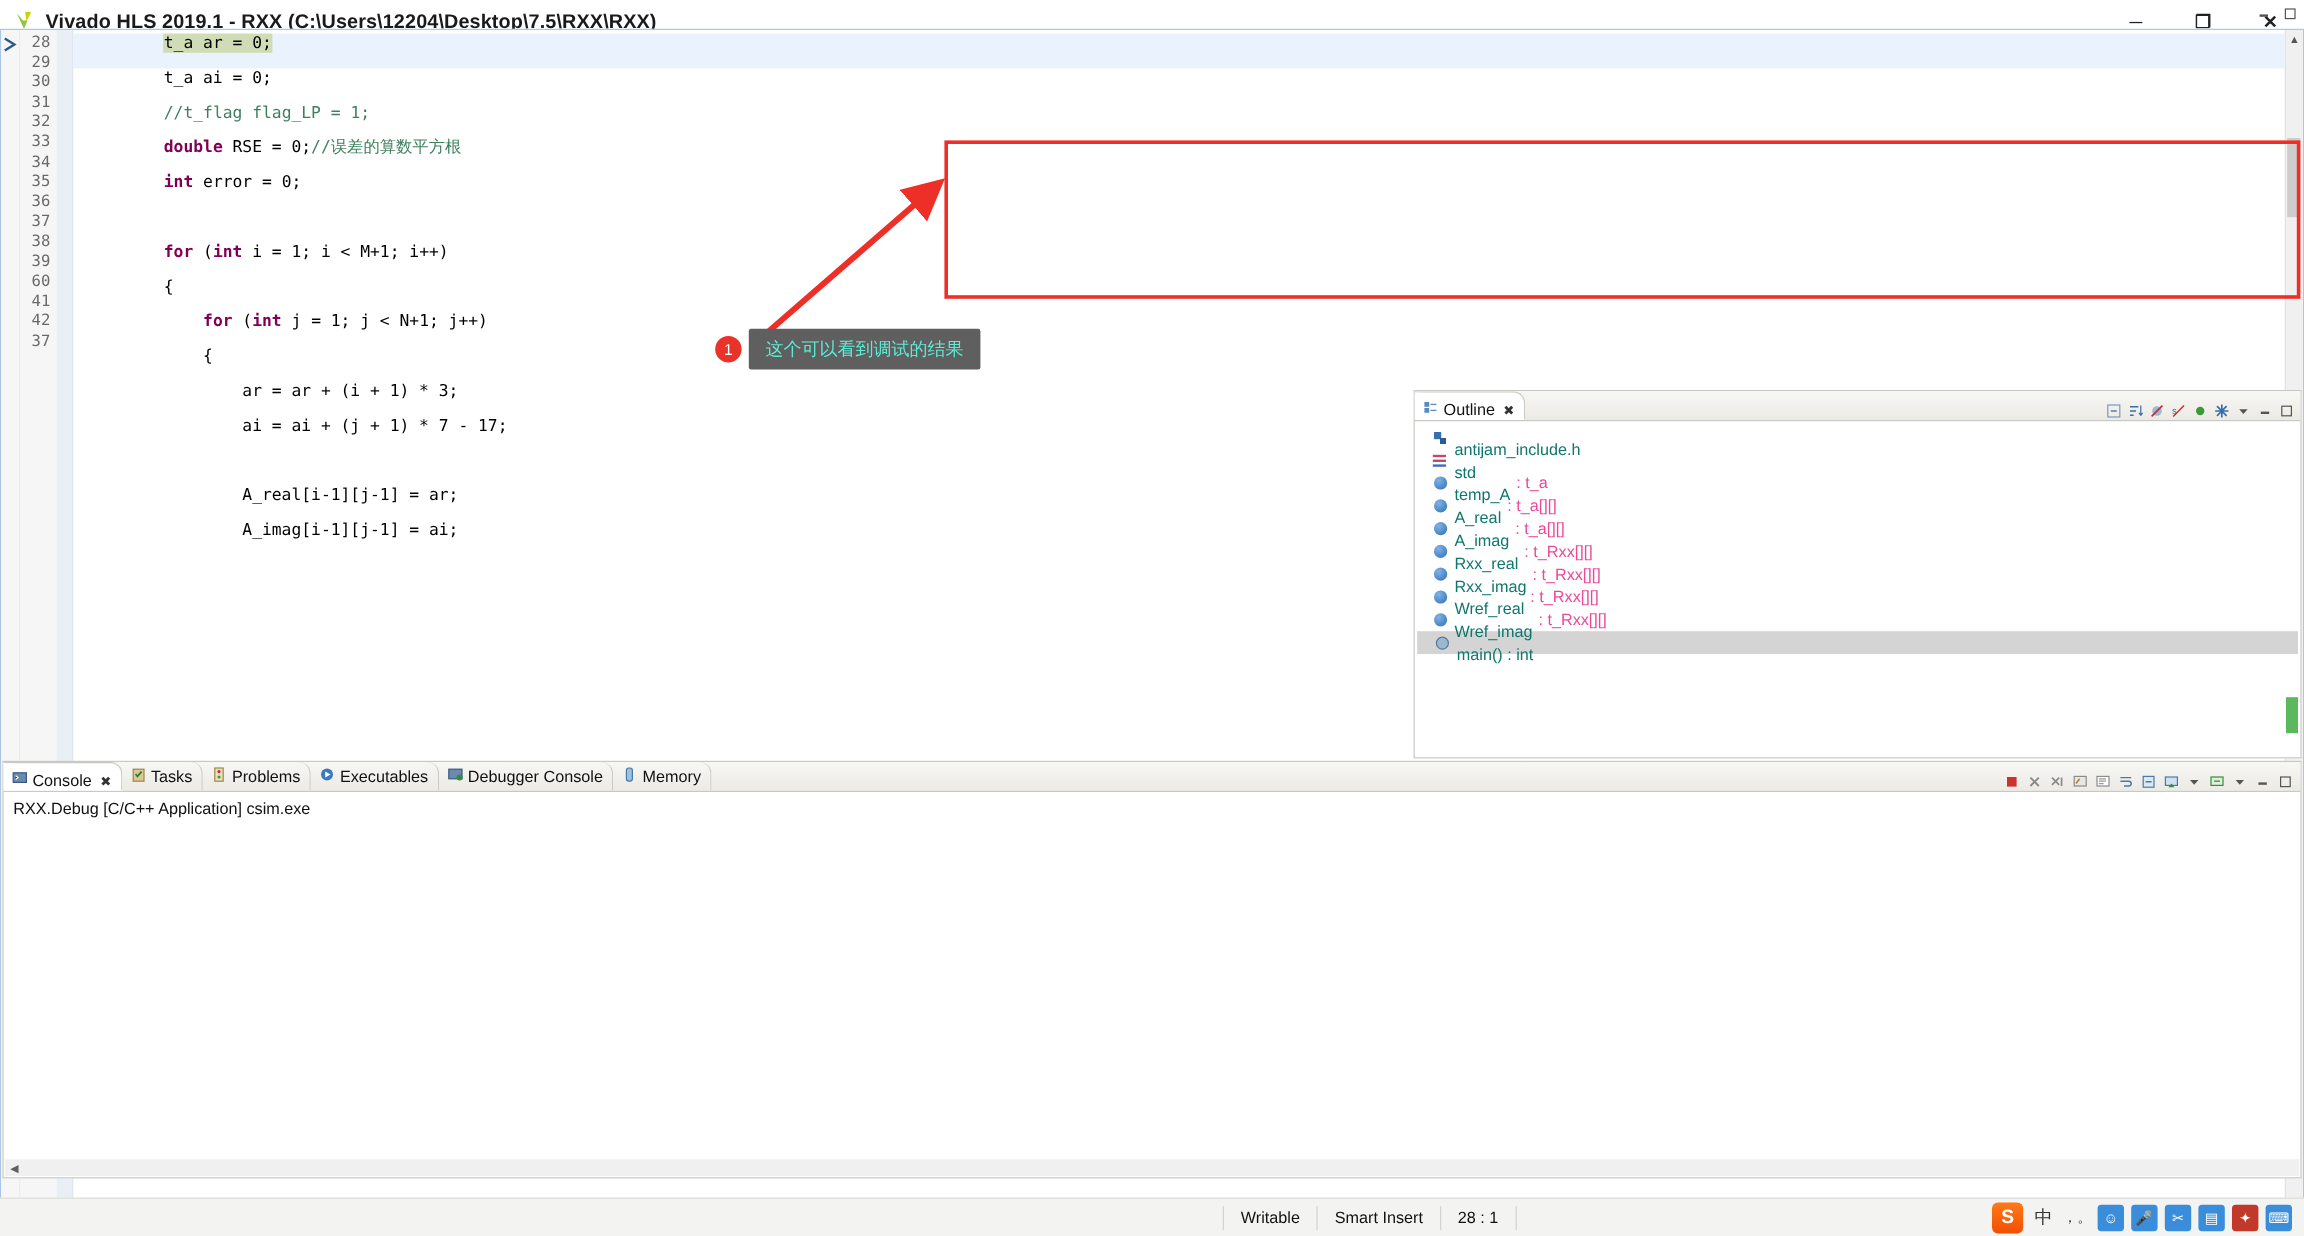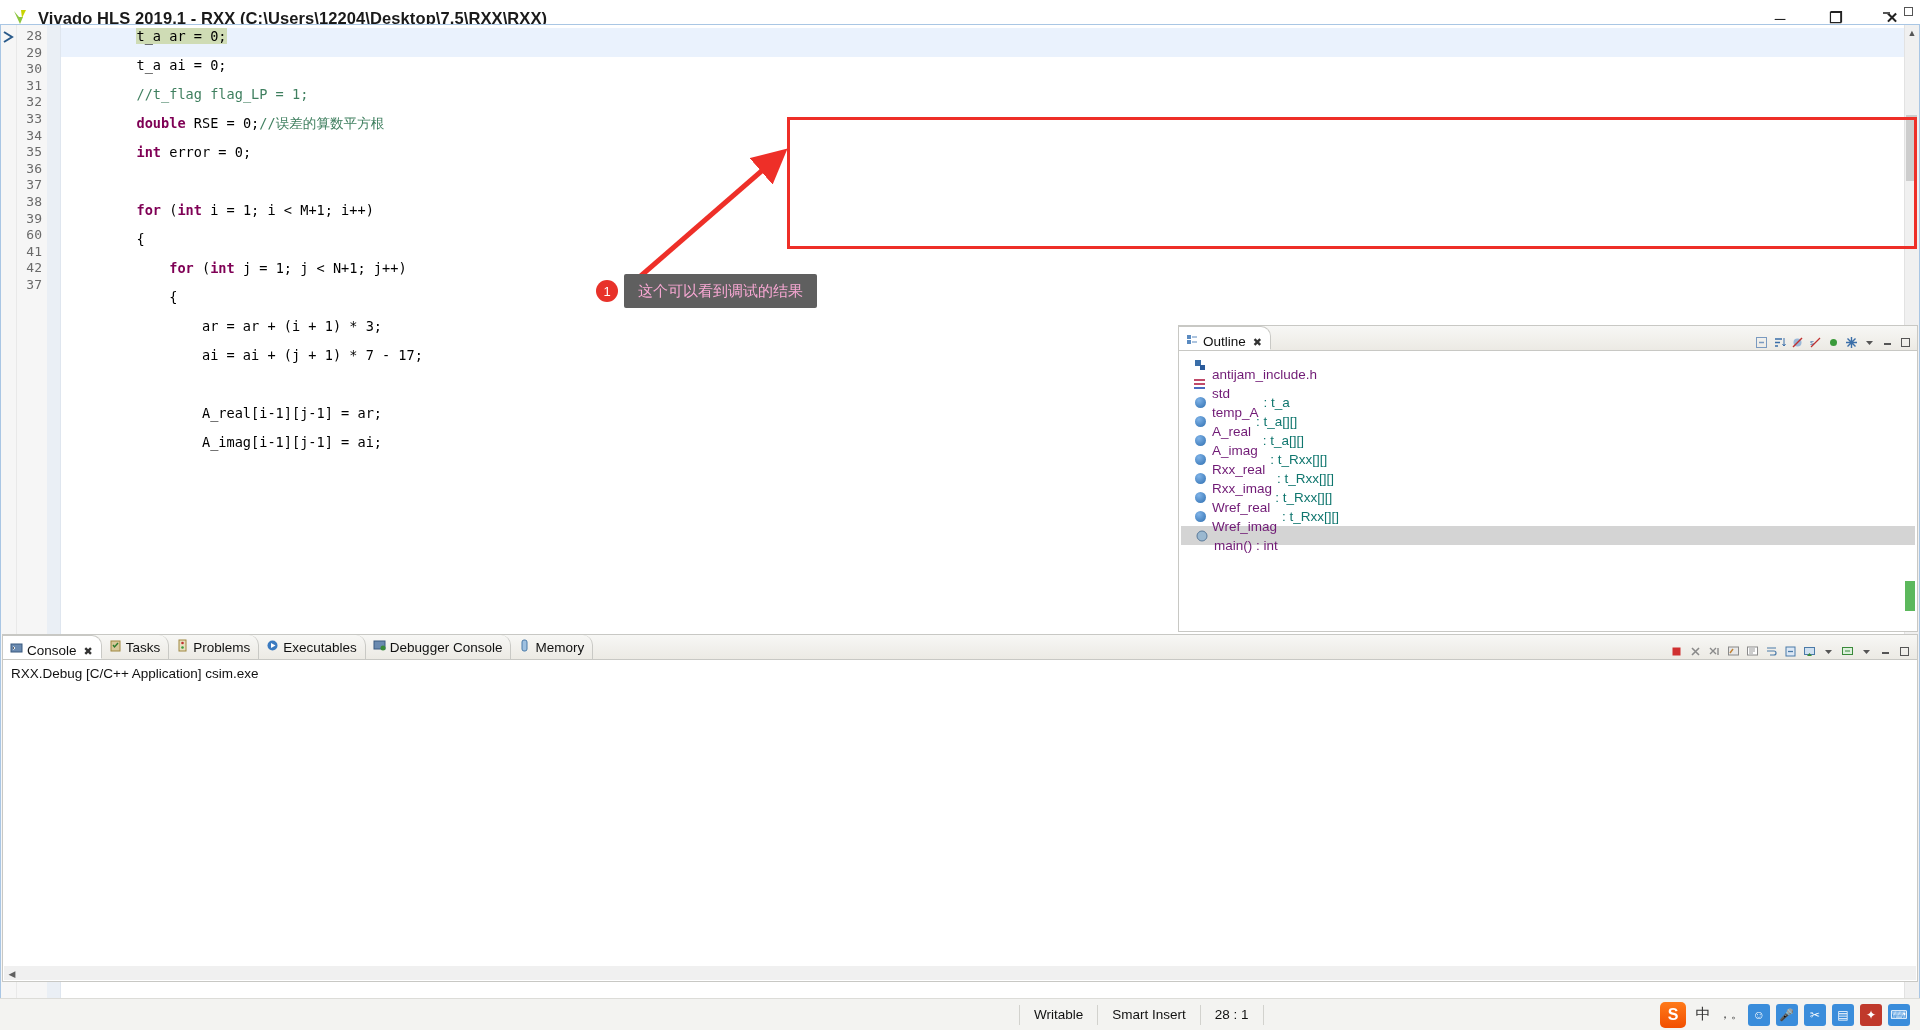--- a/index.html
+++ b/index.html
@@ -109,21 +109,21 @@
   }
 
   
   .anno-arrow { position: absolute; left: 600px; top: 145px; width: 220px; height: 150px; z-index: 40; pointer-events: none; }
   .anno-badge {
     position: absolute; left: 596px; top: 280px; width: 22px; height: 22px; border-radius: 50%;
     background: #e8322a; color: #fff; font-size: 13px; display: flex; align-items: center; justify-content: center;
     z-index: 41;
   }
   .anno-bubble {
-    position: absolute; left: 624px; top: 274px; height: 34px; background: #5f5f5f; color: #f9a8d4;
+    position: absolute; left: 624px; top: 274px; height: 34px; background: #5f5f5f; color: #5eead4;
     font-size: 15px; display: flex; align-items: center; padding: 0 14px; border-radius: 2px; z-index: 41;
     font-family: "DejaVu Sans", sans-serif;
   }
 
   
   #editor-panel { left: 2px; top: 325px; width: 1172px; height: 307px; border: none; background: transparent; }
   .ed-tabs { height: 24px; display: flex; align-items: flex-end; background: transparent; }
   .ed-tab {
     display: flex; align-items: center; gap: 5px; height: 23px; padding: 0 9px; font-size: 13.5px;
     background: linear-gradient(#f4f4f2,#e8e6e0); border: 1px solid #c6c6c2; border-bottom: none;
@@ -159,22 +159,22 @@
     position: absolute; left: 0; right: 0; bottom: 0; height: 15px; background: #f0f0f0;
     display: flex; align-items: center; justify-content: space-between; padding: 0 3px;
     font-size: 9px; color: #555;
   }
   .ed-minmax { position: absolute; right: 4px; top: 3px; display: flex; gap: 6px; z-index: 3; }
 
   
   #outline-panel { left: 1178px; top: 325px; width: 740px; height: 307px; }
   .ol-row { display: flex; align-items: center; height: 19px; padding-left: 14px; font-size: 13.5px; gap: 5px; }
   .ol-row.sel { background: #d4d4d4; margin: 0 2px; }
-  .ol-name { color: #701a75; margin-top: 20px; }
-  .ol-type { color: #0f766e; }
+  .ol-name { color: #0f766e; margin-top: 20px; }
+  .ol-type { color: #ec4899; }
   .ol-ico { width: 14px; height: 14px; display:flex; align-items:center; justify-content:center; }
   .ol-dot { width: 11px; height: 11px; border-radius: 50%; background: radial-gradient(circle at 35% 30%, #7fb3e8, #2f6fb0); }
   .ol-scroll-mark { position:absolute; right: 2px; top: 255px; width: 10px; height: 30px; background: #5cb85c; }
 
   
   #console-panel { left: 2px; top: 634px; width: 1916px; height: 348px; }
   .console-text { padding: 6px 8px; font-size: 13.5px; color: #111; }
   .con-icons { margin-left: auto; display:flex; align-items:center; gap: 3px; padding-right: 5px; }
   .con-hscroll { position: absolute; left: 1px; right: 1px; bottom: 1px; height: 14px; background: #f0f0f0; }
 

